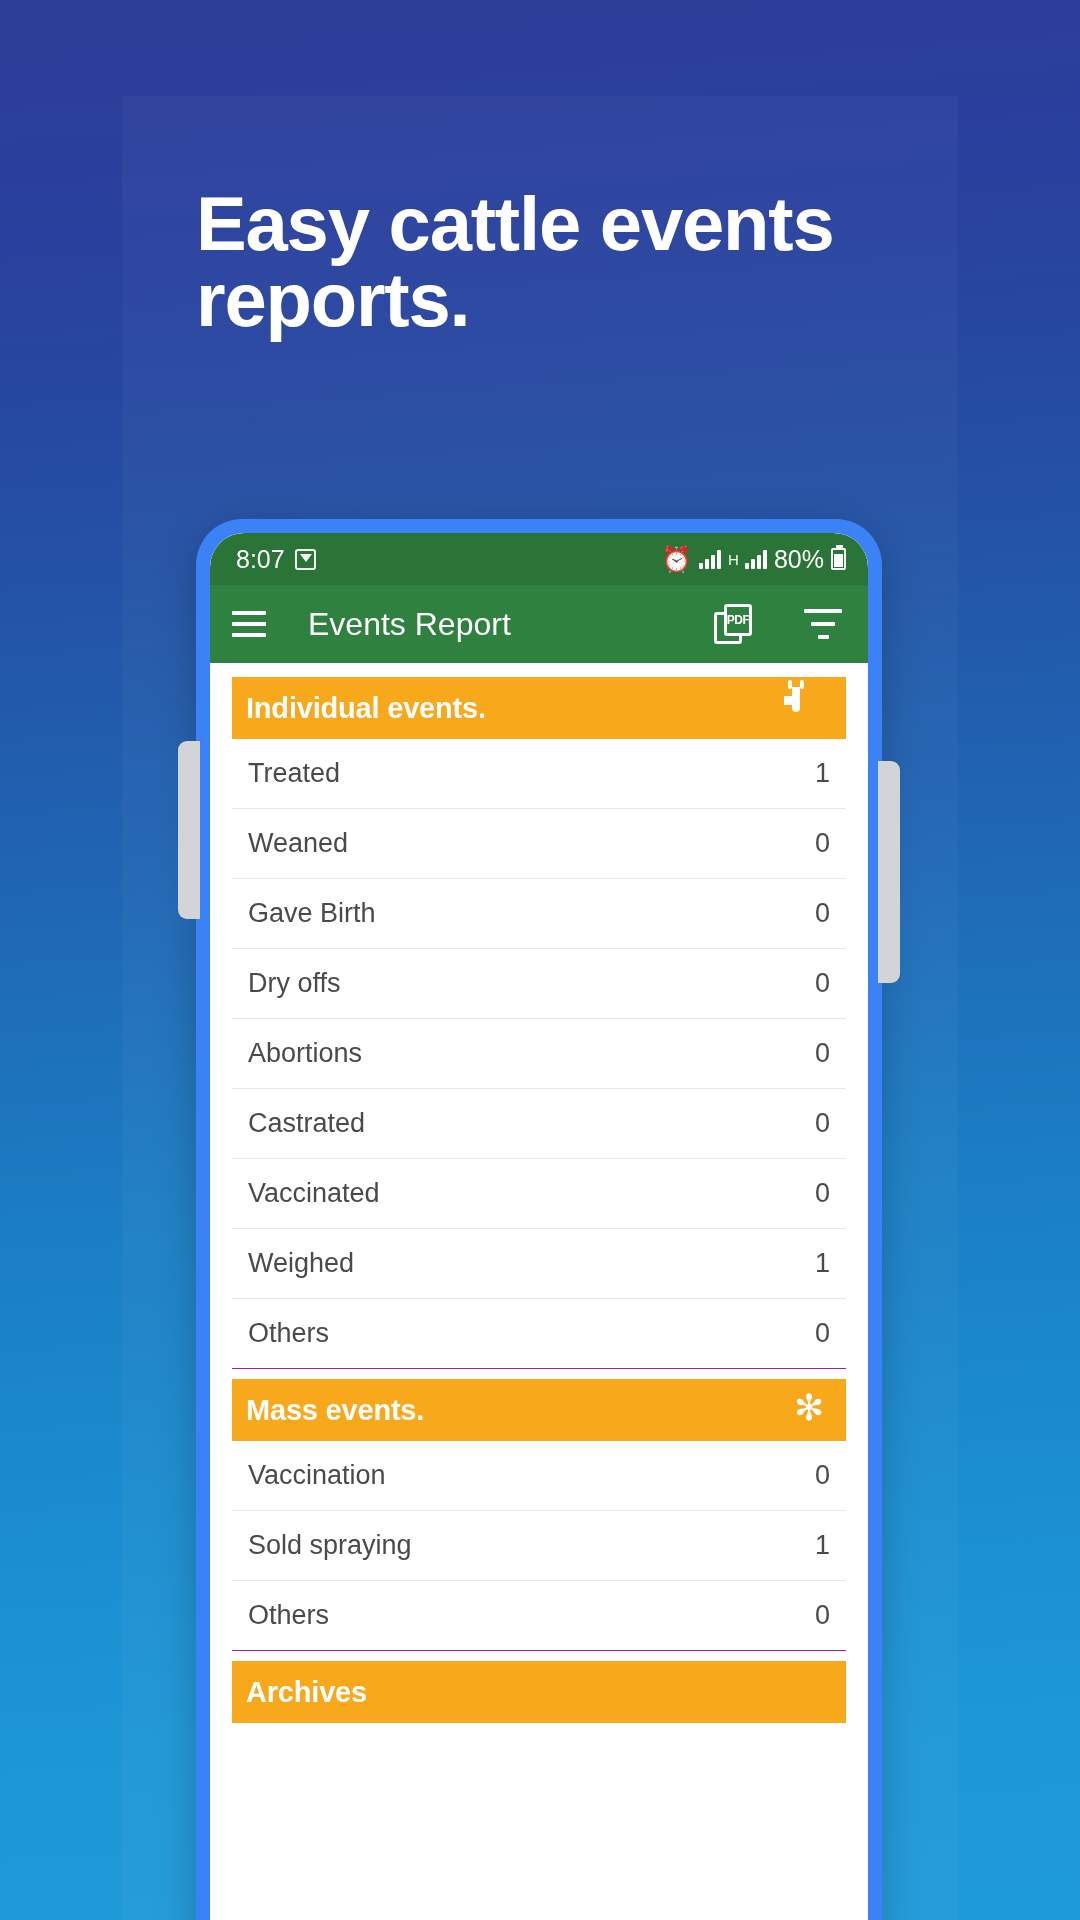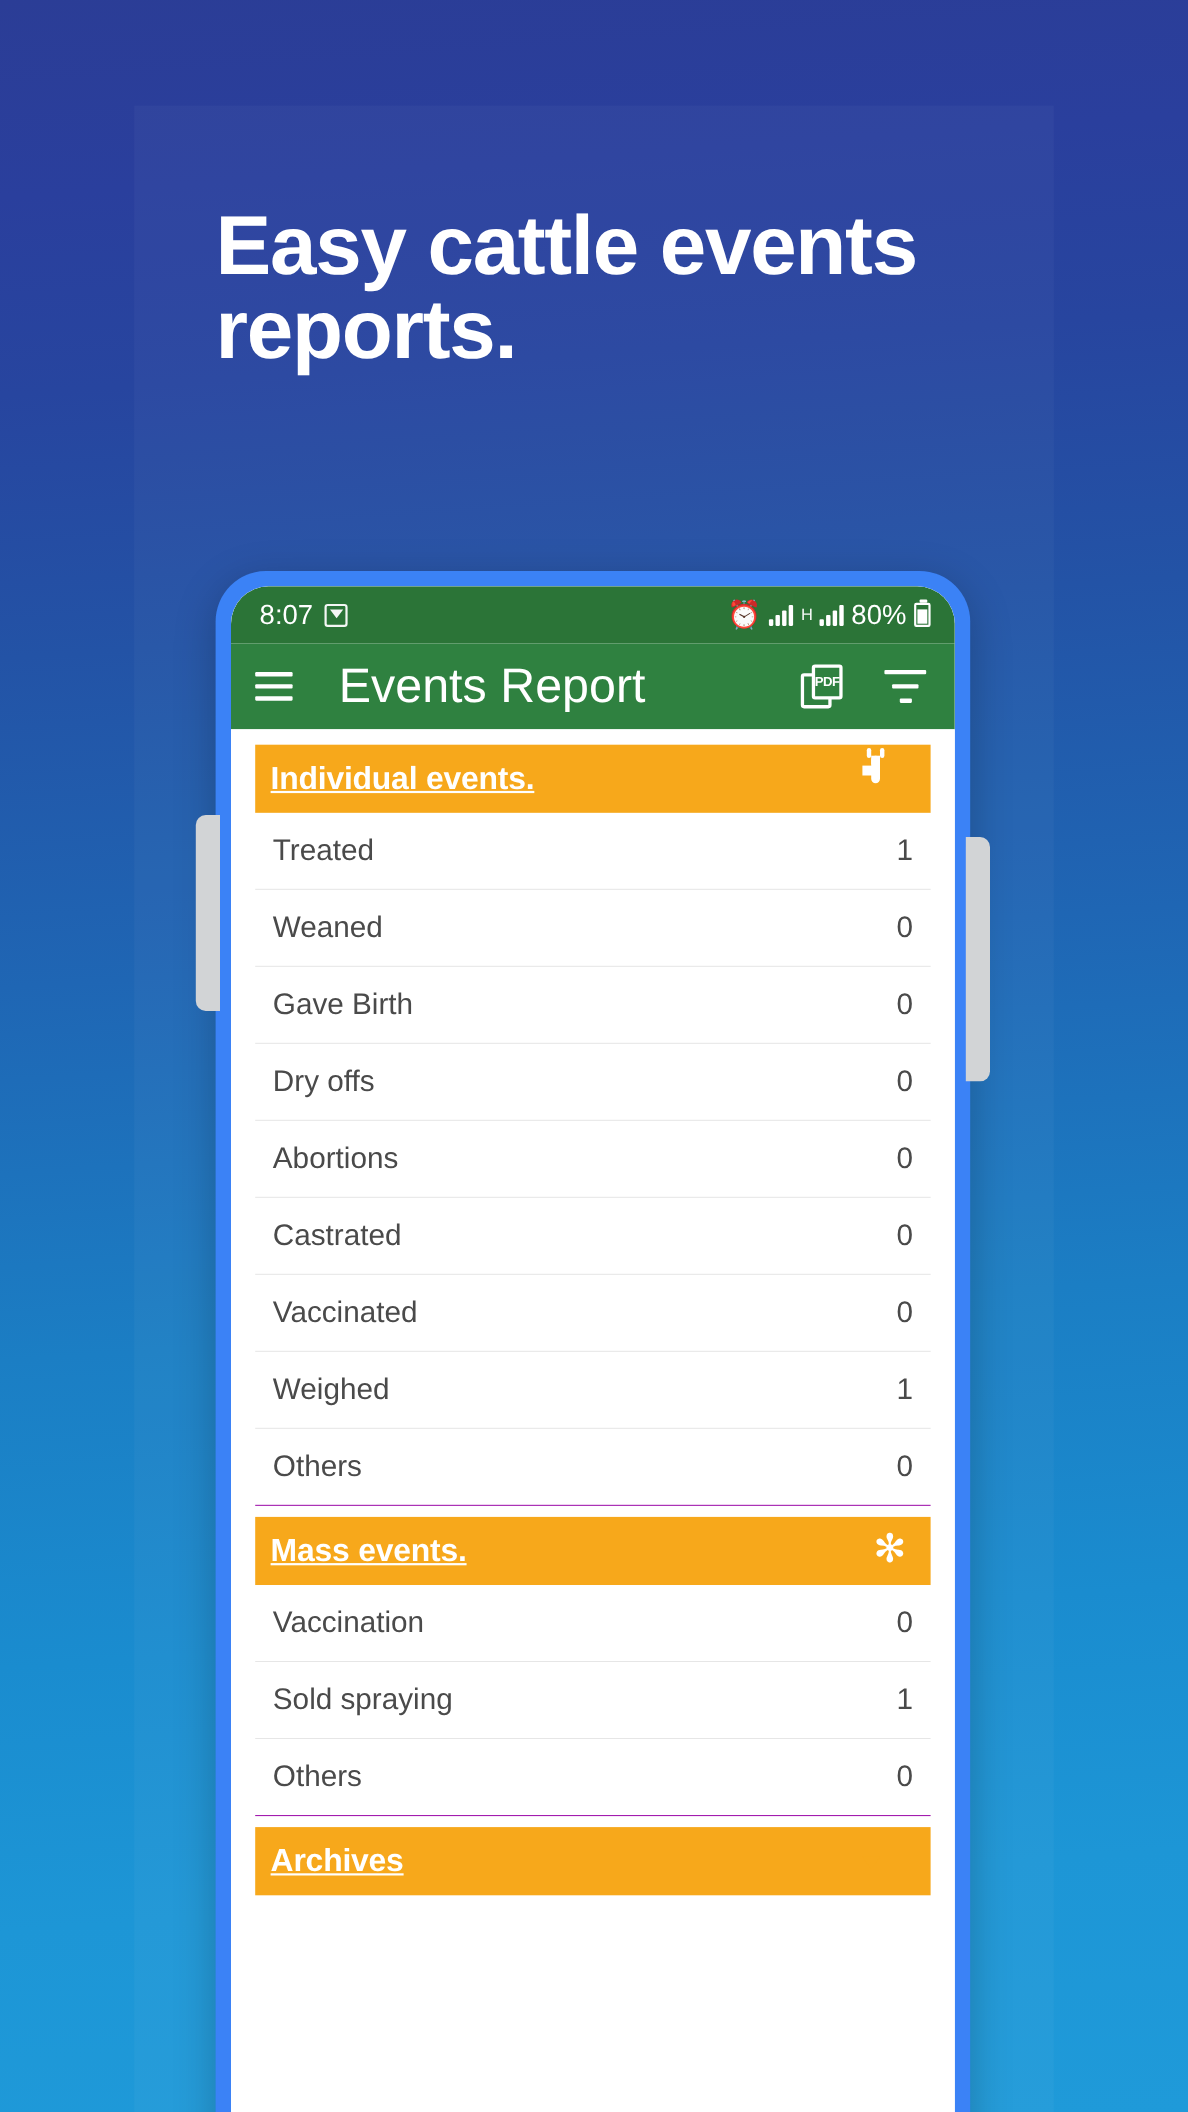--- a/index.html
+++ b/index.html
@@ -149,27 +149,27 @@
     color: #ffffff;
     gap: 20px;
   }
   .hamburger {
     width: 34px; height: 26px;
     display: flex; flex-direction: column; justify-content: space-between;
     cursor: pointer;
   }
   .hamburger span { display: block; height: 4px; background: #ffffff; border-radius: 1px; }
   .appbar-title {
-    font-size: 44px;
+    font-size: 32px;
     font-weight: normal;
     margin-left: 22px;
     flex: 1;
     white-space: nowrap;
   }
-  .appbar-actions { display: flex; align-items: center; gap: 38px; padding-left: 48px; }
+  .appbar-actions { display: flex; align-items: center; gap: 52px; padding-left: 48px; }
 
   .pdf-icon { position: relative; width: 38px; height: 40px; }
   .pdf-icon .pg-back {
     position: absolute; left: 0; bottom: 0;
     width: 28px; height: 32px;
     border: 3px solid #ffffff; border-radius: 3px;
   }
   .pdf-icon .pg-front {
     position: absolute; right: 0; top: 0;
     width: 28px; height: 32px;
@@ -201,21 +201,20 @@
     display: flex;
     align-items: center;
     justify-content: space-between;
     padding: 0 20px 0 14px;
     color: #ffffff;
   }
   .section-title {
     font-size: 29px;
     font-weight: bold;
     letter-spacing: -0.2px;
-    text-decoration: underline;
   }
 
   .sec-ico { width: 34px; height: 34px; position: relative; }
 
   
   .cal { border: 4px solid #ffffff; border-radius: 4px; width: 32px; height: 30px; position: relative; }
   .cal::before {
     content: ""; position: absolute; left: -4px; right: -4px; top: -4px;
     height: 8px; background: #ffffff;
   }

